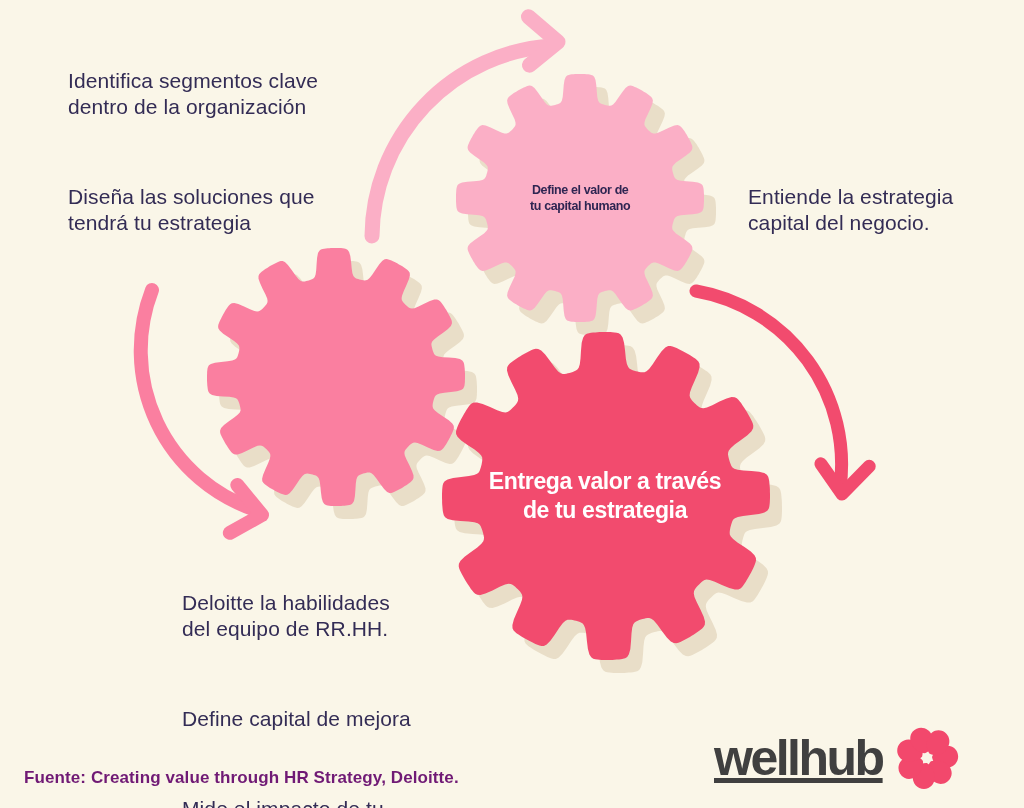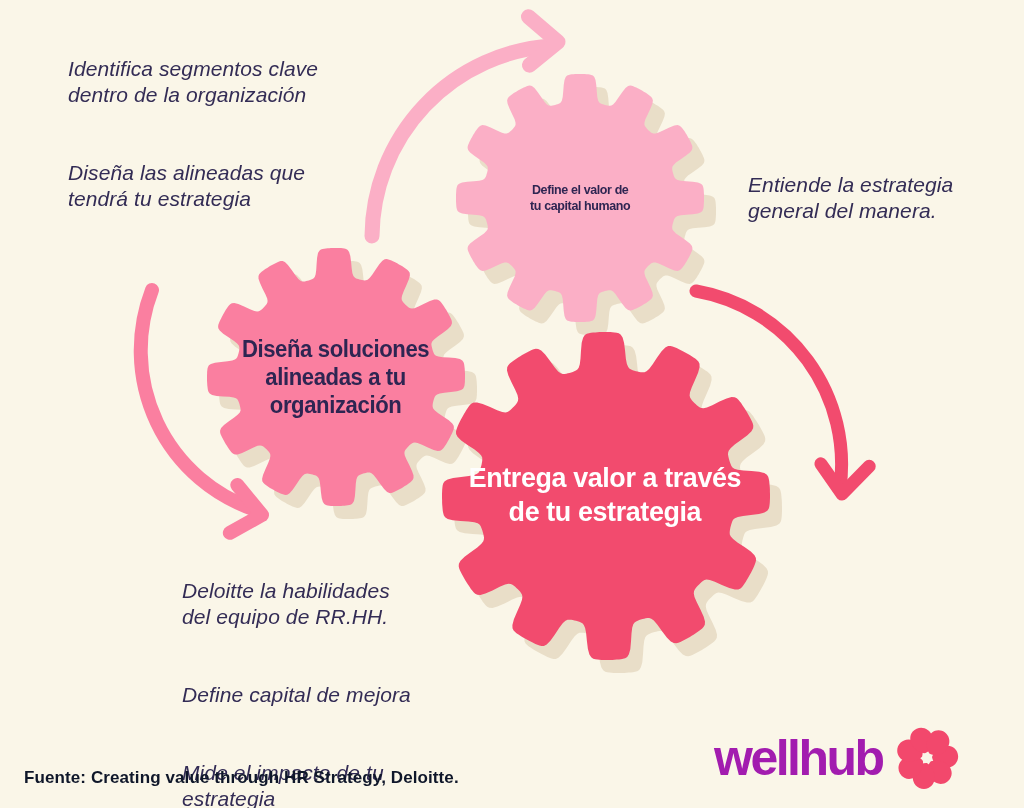--- a/index.html
+++ b/index.html
@@ -5,29 +5,29 @@
   html,body{margin:0;padding:0;}
   body{font-family:"Liberation Sans","DejaVu Sans",sans-serif;}
   .stage{
     position:relative;width:1024px;height:808px;overflow:hidden;
   }
   .art{position:absolute;left:0;top:0;}
   .note{
     position:absolute;white-space:pre-line;color:#332C55;
     font-size:21px;line-height:26px;font-weight:500;letter-spacing:.1px;
   }
-  .note p{margin:0 0 26px 0;white-space:pre-line;font-style:italic;}
+  .note p{margin:12px 0 26px 0;white-space:pre-line;}
   .gear-label{
     position:absolute;display:flex;align-items:center;justify-content:center;
     text-align:center;white-space:pre-line;font-weight:bold;
     letter-spacing:-0.4px;line-height:1.22;
   }
   .gear-label span{display:block;white-space:pre-line;transform:scaleX(.96);}
   .footer-source{
-    position:absolute;left:24px;top:768px;color:#0f172a;
+    position:absolute;left:24px;top:768px;color:#701a75;
     font-size:17px;font-weight:600;letter-spacing:.1px;
   }
   .logo{
     position:absolute;left:714px;top:724px;display:flex;align-items:center;
   }
   .logo-text{
     font-size:50px;font-weight:bold;letter-spacing:-2.5px;line-height:1;
   }
   .logo-mark{margin-left:10px;}
 </style>
@@ -67,55 +67,50 @@
         <polyline points="-32,-22 0,0 -26,26"></polyline>
       </g>
     </g>
   </svg>
 
   <div class="gear-label" style="left: 460px; top: 154px; width: 240px; height: 88px; font-size: 13px; color: rgb(46, 37, 82);">
     <span>Define el valor de
 tu capital humano</span>
   </div>
 
-  <div class="gear-label" style="left: 216px; top: 318px; width: 240px; height: 118px; font-size: 23px; color: rgb(46, 37, 82);">
-    <span>Diseña soluciones
-alineadas a tu
-organización</span>
-  </div>
 
-  <div class="gear-label" style="left: 455px; top: 450px; width: 300px; height: 90px; font-size: 28px; color: rgb(255, 255, 255);">
+  <div class="gear-label" style="left: 455px; top: 450px; width: 300px; height: 90px; font-size: 24px; color: rgb(255, 255, 255);">
     <span>Entrega valor a través
 de tu estrategia</span>
   </div>
 
   <div class="note" style="left:68px;top:30px;width:340px;">
     <p>Identifica segmentos clave
 dentro de la organización</p>
-    <p>Diseña las alineadas que
+    <p>Diseña las soluciones que
 tendrá tu estrategia</p>
   </div>
 
   <div class="note" style="left:748px;top:146px;width:260px;">
     <p>Entiende la estrategia
-general del manera.</p>
+capital del negocio.</p>
   </div>
 
   <div class="note" style="left:182px;top:552px;width:320px;">
     <p>Deloitte la habilidades
 del equipo de RR.HH.</p>
     <p>Define capital de mejora</p>
     <p>Mide el impacto de tu
 estrategia</p>
   </div>
 
   <div class="footer-source">Fuente: Creating value through HR Strategy, Deloitte.</div>
 
   <div class="logo">
-    <span class="logo-text" style="color: #a21caf;">wellhub</span>
+    <span class="logo-text" style="color: #404040; text-decoration: underline;">wellhub</span>
     <svg class="logo-mark" width="68" height="68" viewBox="-34 -34 68 68">
       <g fill="#F2486C">
         <g>
           <path id="petal" d="M 5 -1 C 9 -12 23 -16 29 -8 C 34 -1 30 9 20 10 C 11 11 6 5 5 -1 Z"></path>
           <use href="#petal" transform="rotate(51.4)"></use>
           <use href="#petal" transform="rotate(102.8)"></use>
           <use href="#petal" transform="rotate(154.2)"></use>
           <use href="#petal" transform="rotate(205.7)"></use>
           <use href="#petal" transform="rotate(257.1)"></use>
           <use href="#petal" transform="rotate(308.5)"></use>

